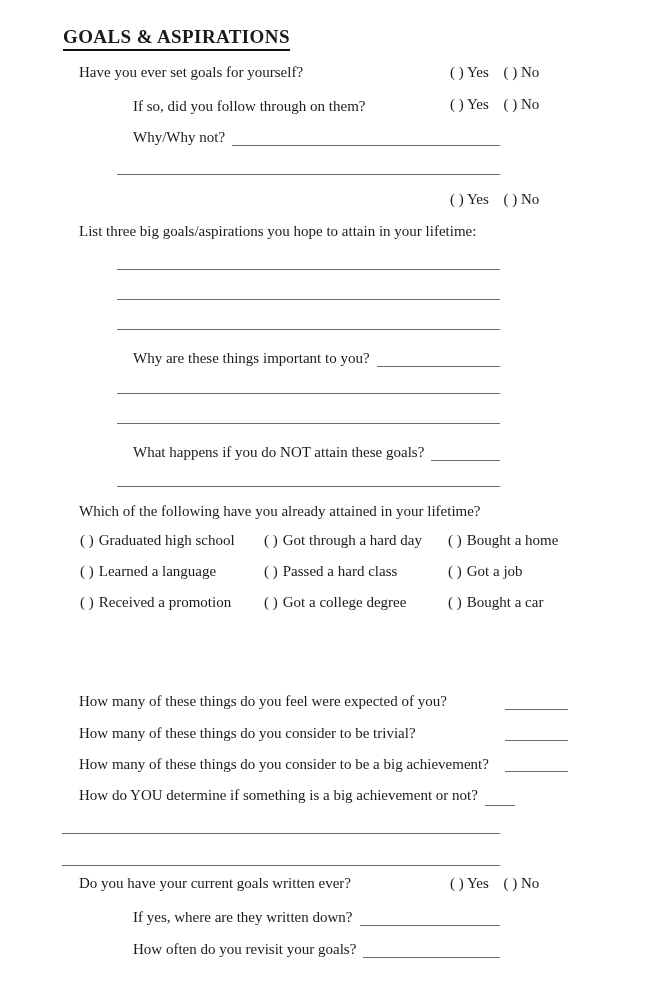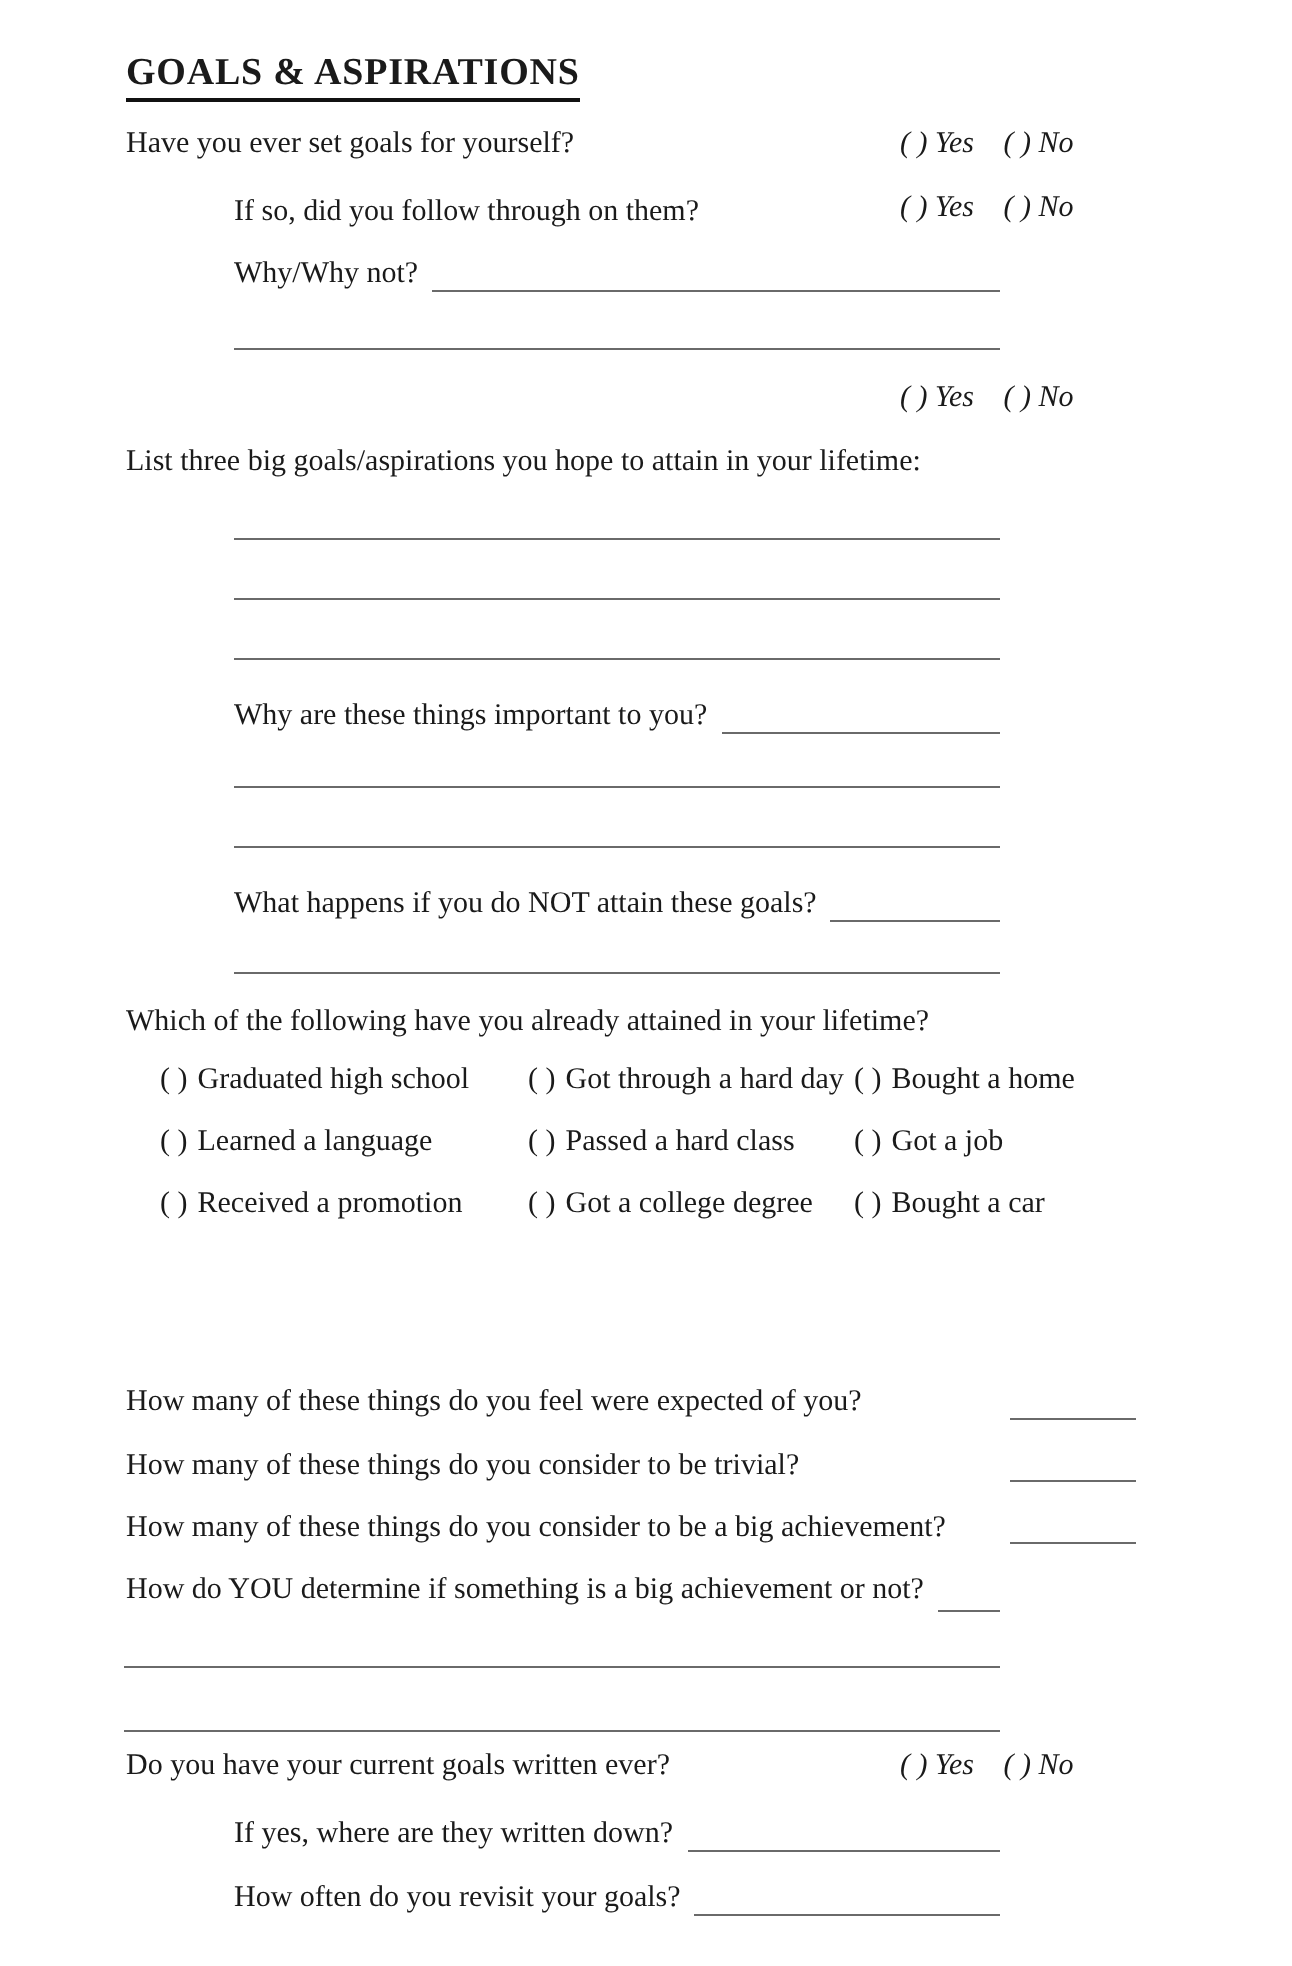--- a/index.html
+++ b/index.html
@@ -12,44 +12,44 @@
   .title {
     position:absolute; top:26px; left:63px;
     font-size:19px; font-weight:bold; letter-spacing:0.4px;
     border-bottom:2px solid #111; padding-bottom:1px;
   }
   .row {
     position:absolute; left:63px; right:68px; height:19px;
     display:flex; align-items:baseline; white-space:nowrap;
   }
   .row.indent { left:117px;align-items:flex-end; }
-  .qtext { white-space:nowrap; }
+  .qtext { white-space:nowrap;margin-left:16px; }
   .fill-line {
     flex:1 1 auto; min-width:30px; margin-left:7px;
     align-self:flex-end; height:17px;
     border-bottom:1px solid #6a6a6a;
   }
-  .yesno { position:absolute; left:387px; top:0; white-space:nowrap;font-style:italic; }
+  .yesno { position:absolute; left:387px; top:0; white-space:nowrap; }
   .row.indent .yesno { left:333px; }
   .yesno .opt + .opt { margin-left:11px; }
   .blank-line {
     position:absolute; right:68px; height:0;
     border-bottom:1px solid #6a6a6a;
   }
   .blank-line.indent { left:117px; }
   .blank-line.full { left:62px; }
   .short-line {
     position:absolute; left:505px; width:73px; height:0;
     border-bottom:1px solid #6a6a6a;
   }
   .grid-row { position:absolute; left:63px; right:0; height:19px; }
   .cell { position:absolute; top:0; white-space:nowrap; }
   .cell.c1 { left:17px; }
   .cell.c2 { left:201px; }
-  .cell.c3 { left:364px; }
+  .cell.c3 { left:385px; }
   .cb-prefix { margin-right:5px; }
 </style>
 </head>
 <body>
 
 <div class="page">
 
   <div class="title">GOALS &amp; ASPIRATIONS</div>
 
   <div class="row" style="top:64px">

